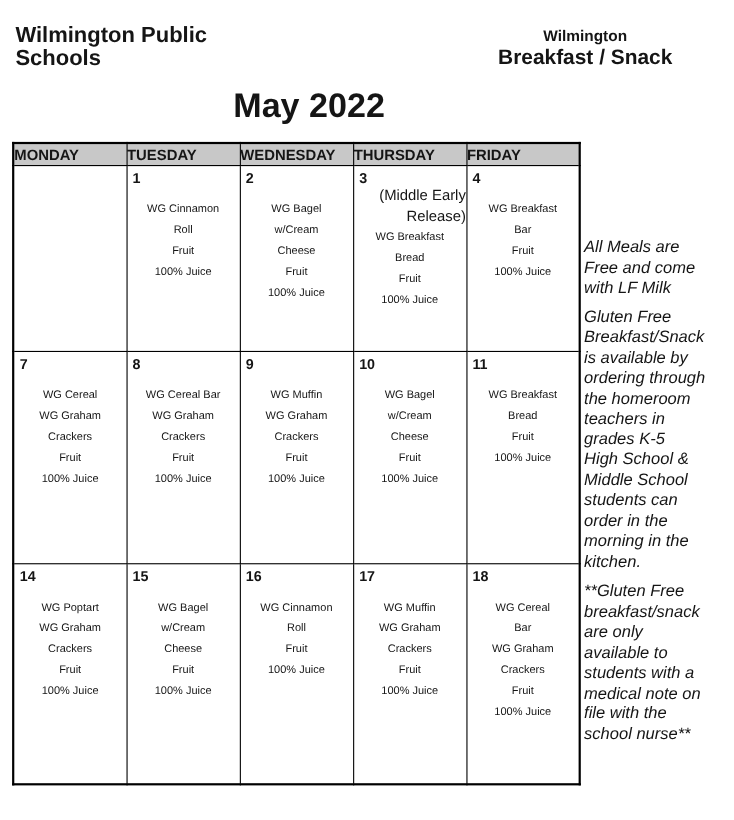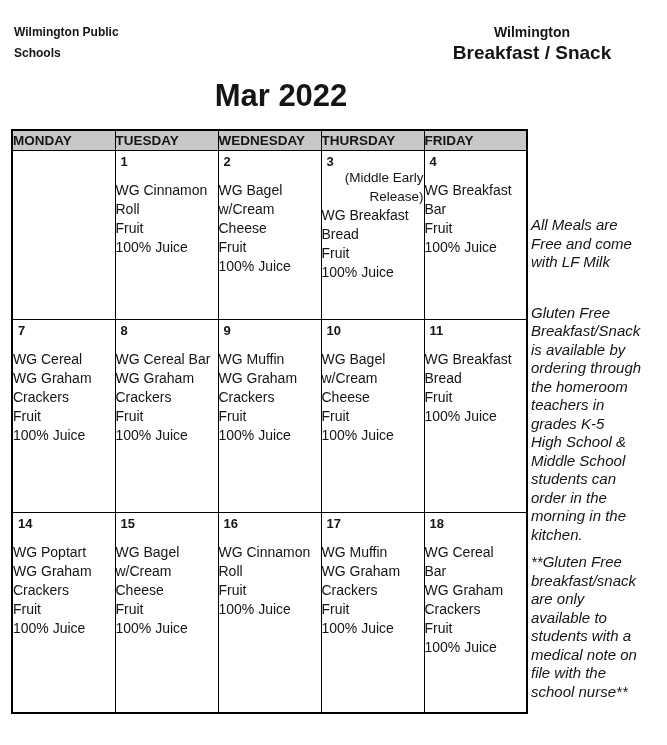--- a/index.html
+++ b/index.html
@@ -16,21 +16,21 @@
     height: 745px;
     background: var(--page-bg);
     font-family: "Liberation Sans", sans-serif;
     color: var(--text);
     overflow: hidden;
   }
   #header-left {
     position: absolute;
     left: 14px; top: 22px;
     width: 200px;
-    font-size: 12px;
+    font-size: 20px;
     font-weight: bold;
     line-height: 21px;
     white-space: pre-line;
   }
   #header-right {
     position: absolute;
     left: 448px; top: 24px;
     width: 168px;
     text-align: center;
   }
@@ -77,34 +77,35 @@
   }
   .note {
     font-size: 13.5px;
     font-weight: normal;
     text-align: right;
     line-height: 19px;
     white-space: pre-line;
   }
   .items {
     margin-top: 13px;
-    font-size: 14px;
+    font-size: 10px;
+    text-align: center;
     line-height: 19px;
     white-space: pre-line;
   }
   td.has-note .items { margin-top: 0; }
   #sidebar {
     position: absolute;
     left: 531px; top: 216px;
     width: 136px;
     font-size: 15px;
     line-height: 18.5px;
   }
   .side-para { white-space: pre-line; font-style: italic; }
-  #side-para-2 { margin-top: 32px; }
+  #side-para-2 { margin-top: 8px; }
   #side-para-3 { margin-top: 9px; }
   #footer {
     position: absolute;
     left: 11px; top: 712px;
     width: 550px;
     text-align: center;
     font-family: "Liberation Serif", serif;
     font-size: 16px;
   }
 </style>
@@ -114,21 +115,21 @@
 <div id="page">
 
   <div id="header-left">Wilmington Public
 Schools</div>
 
   <div id="header-right">
     <div class="hr-line1">Wilmington</div>
     <div class="hr-line2">Breakfast / Snack</div>
   </div>
 
-  <div id="title">Mar 2022</div>
+  <div id="title">May 2022</div>
 
   <table id="menu-table">
     <thead>
       <tr>
         <th>MONDAY</th>
         <th>TUESDAY</th>
         <th>WEDNESDAY</th>
         <th>THURSDAY</th>
         <th>FRIDAY</th>
       </tr>

